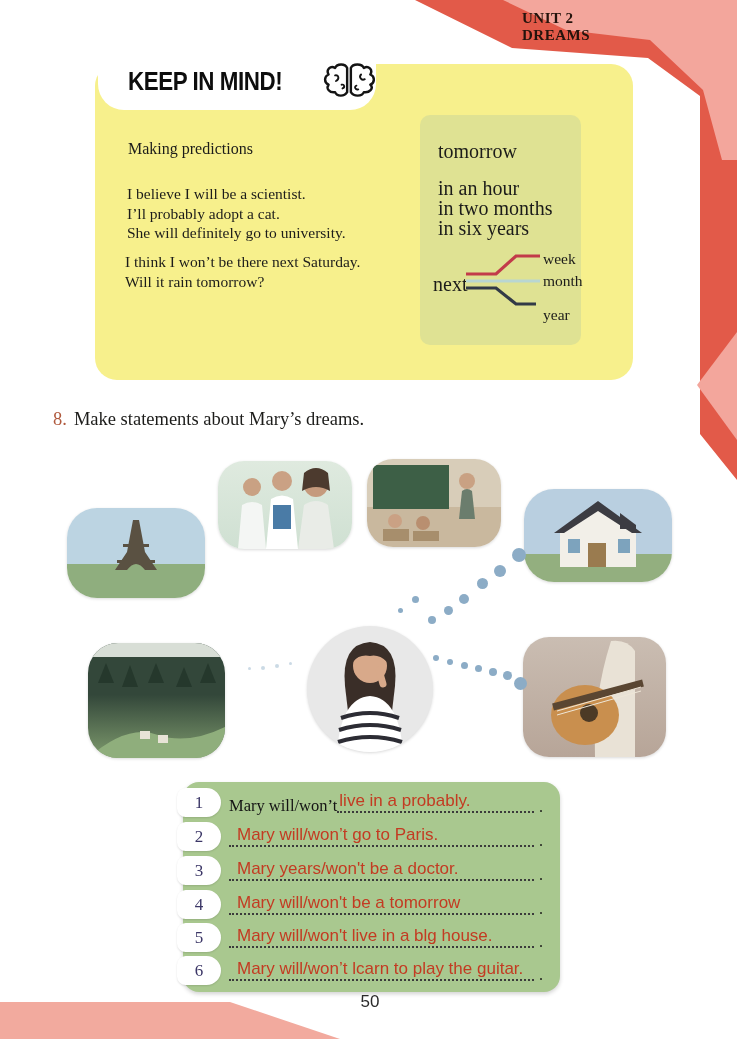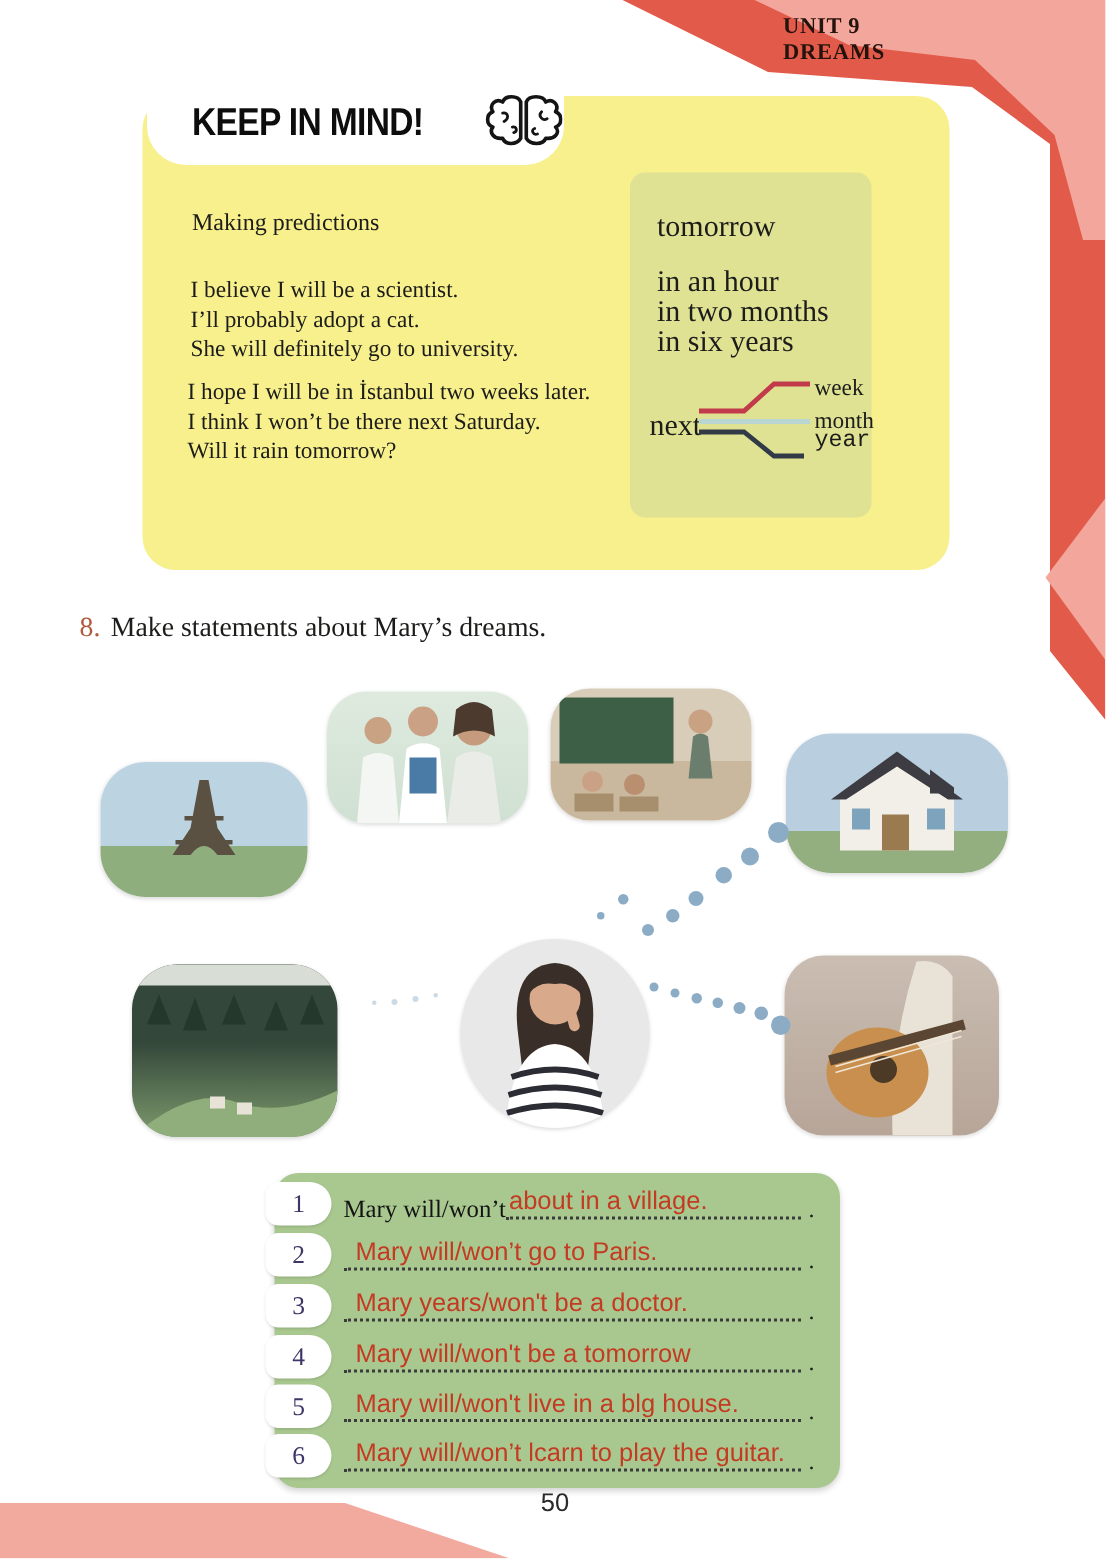--- a/index.html
+++ b/index.html
@@ -65,21 +65,21 @@
 <div id="page">
 
   <svg class="abs" id="decor" width="737" height="1039" viewBox="0 0 737 1039">
     <polygon points="415,0 737,0 737,480 700,434 700,96 648,58 512,48" fill="#e25a49"></polygon>
     <polygon points="503,0 737,0 737,160 722,160 703,90 650,40 566,30" fill="#f3a69c"></polygon>
     <polygon points="697,385 737,332 737,440" fill="#f3a69c"></polygon>
     <polygon points="0,1002 230,1002 340,1039 0,1039" fill="#f2aa9e"></polygon>
   </svg>
 
   <div class="abs unit-label">
-    <div>UNIT 9</div>
+    <div>UNIT 2</div>
     <div>DREAMS</div>
   </div>
 
   <div class="abs yellow-box"></div>
   <div class="abs kim-pill">
     <span class="kim-title">KEEP IN MIND!</span>
     <span>
       <svg width="52" height="38" viewBox="0 0 56 40">
         <path d="M26 32 C23 37 15 37 13 32 C7 33 3 28 6 24 C1 22 1 15 6 13 C3 8 8 3 13 6 C15 1 24 1 26 6 Z" fill="#fff" stroke="#141414" stroke-width="2.6" stroke-linejoin="round"></path>
         <path d="M30 32 C33 37 42 37 44 32 C50 33 55 28 51 24 C56 22 56 15 51 13 C54 8 49 3 44 6 C42 1 32 1 30 6 Z" fill="#fff" stroke="#141414" stroke-width="2.6" stroke-linejoin="round"></path>
@@ -87,41 +87,40 @@
       </svg>
     </span>
   </div>
   <div class="abs kim-heading">Making predictions</div>
   <div class="abs kim-lines g1">
     <div>I believe I will be a scientist.</div>
     <div>I’ll probably adopt a cat.</div>
     <div>She will definitely go to university.</div>
   </div>
   <div class="abs kim-lines g2">
-    <div>I hope I will be in İstanbul two weeks later.</div>
     <div>I think I won’t be there next Saturday.</div>
     <div>Will it rain tomorrow?</div>
   </div>
 
   <div class="abs olive-box"></div>
   <div class="abs tb-text tb-tomorrow">tomorrow</div>
   <div class="abs tb-text tb-in">
     <div>in an hour</div>
     <div>in two months</div>
     <div>in six years</div>
   </div>
   <div class="abs tb-text tb-next">next</div>
   <svg class="abs" style="left:466px;top:248px;" width="76" height="62" viewBox="0 0 76 62">
     <polyline points="0,26 30,26 50,8 74,8" fill="none" stroke="#c23b4a" stroke-width="3.2"></polyline>
     <polyline points="0,33 74,33" fill="none" stroke="#b9d6d2" stroke-width="3.2"></polyline>
     <polyline points="0,40 30,40 50,56 70,56" fill="none" stroke="#323a47" stroke-width="3.2"></polyline>
   </svg>
   <div class="abs branch-label" style="left:543px;top:250px;">week</div>
   <div class="abs branch-label" style="left:543px;top:272px;">month</div>
-  <div class="abs branch-label" style="left:543px;top:284px;font-family:Liberation Mono, monospace;">year</div>
+  <div class="abs branch-label" style="left:543px;top:306px;">year</div>
 
   <div class="abs ex-head">
     <span class="ex-num">8.</span><span>Make statements about Mary’s dreams.</span>
   </div>
 
   <div class="abs ph r30" style="left:67px;top:508px;width:138px;height:90px;background:linear-gradient(#bcd4e2 62%,#8fae7e 62%);">
     <svg width="138" height="90" viewBox="0 0 138 90">
       <path d="M66 12 L72 12 L78 44 L90 62 L78 62 Q69 50 60 62 L48 62 L60 44 Z" fill="#5a5142"></path>
       <rect x="56" y="36" width="26" height="3" fill="#5a5142"></rect>
       <rect x="50" y="52" width="38" height="3" fill="#5a5142"></rect>
@@ -229,21 +228,21 @@
     <span class="dot" style="left:289px;top:662px;width:3px;height:3px;opacity:.45;"></span>
   </div>
 
   <div class="abs green-box">
 
     <div class="ans-row" style="top:4px;">
       <span class="num-tab">1</span>
       <span class="row-line">
         <span class="printed">Mary will/won’t</span>
         <span class="dotted">
-          <span class="answer-red" style="left:2px;">about in a village.</span>
+          <span class="answer-red" style="left:2px;">live in a probably.</span>
         </span>
         <span class="end-dot">.</span>
       </span>
     </div>
 
     <div class="ans-row" style="top:38px;">
       <span class="num-tab">2</span>
       <span class="row-line">
         <span class="printed"></span>
         <span class="dotted">

